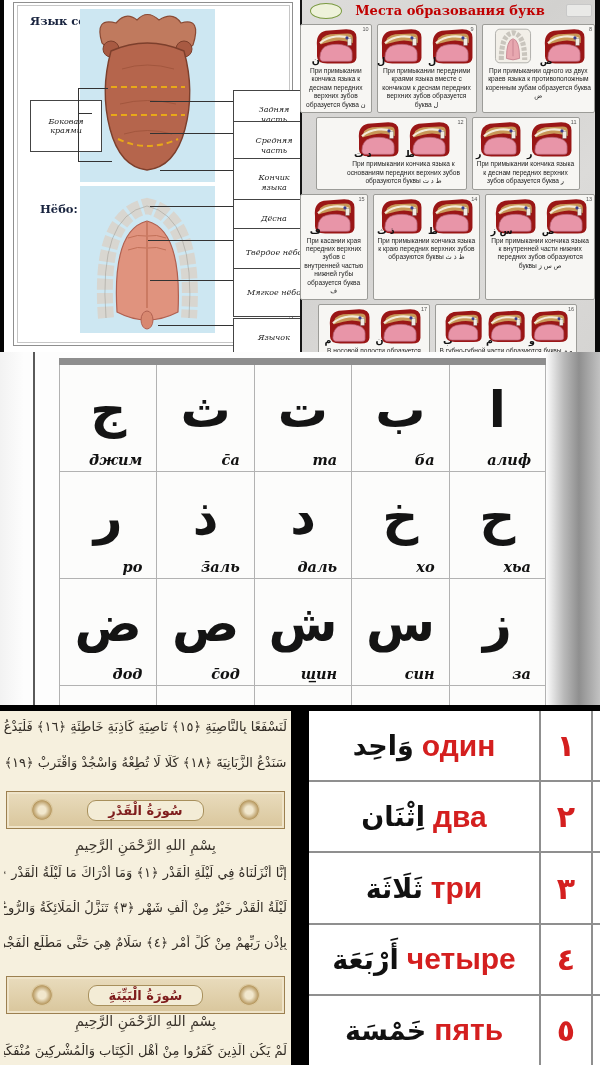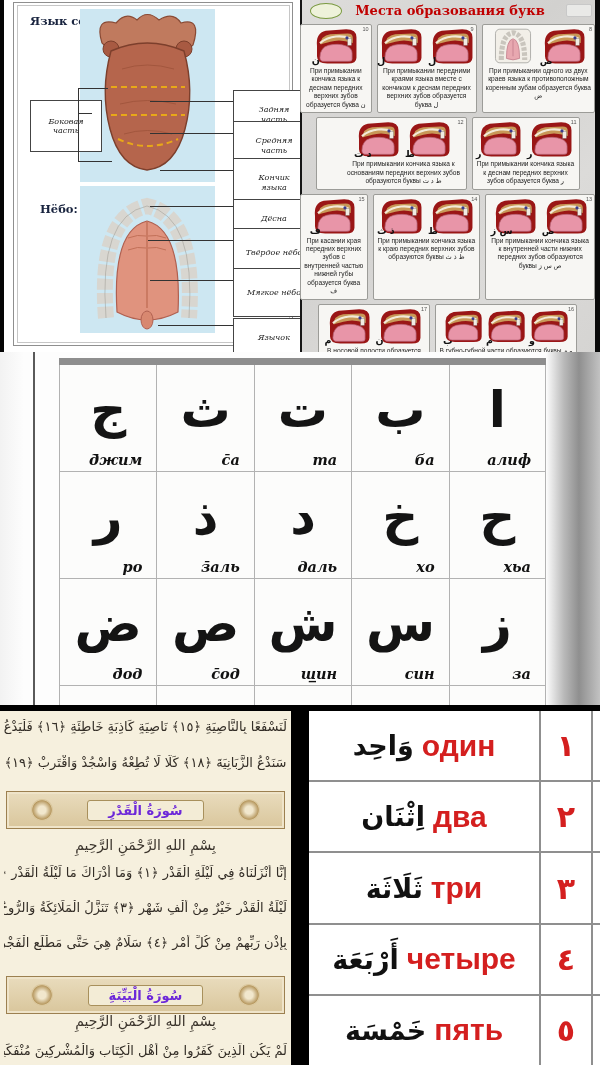--- a/index.html
+++ b/index.html
@@ -60,22 +60,22 @@
   
   #quranPanel{left:0;top:711px;width:291px;height:354px;background:#f6f0de;}
   .qline{position:absolute;left:4px;right:4px;text-align:center;direction:rtl;
          font:13px "DejaVu Sans",sans-serif;color:#332d26;white-space:nowrap;overflow:hidden;}
   .qbanner{position:absolute;left:6px;right:6px;height:36px;border:1px solid #9c8050;
     background:linear-gradient(#e9dcbd,#d9c69c);box-shadow:inset 0 0 0 2px #efe4c9;
     display:flex;align-items:center;justify-content:center;}
   .qbanner:before,.qbanner:after{content:"";position:absolute;top:7px;width:22px;height:22px;border-radius:50%;
     background:radial-gradient(circle,#f1e7cd 25%,#b89a62 60%,#d9c69c 65%);}
   .qbanner:before{left:24px;} .qbanner:after{right:24px;}
-  .qplate{background:#f3ecd6;border:1px solid #a8905c;border-radius:3px;padding:2px 20px;
-    font:bold 13px "DejaVu Sans",sans-serif;color:#6d28d9;direction:rtl;}
+  .qplate{background:#f3ecd6;border:1px solid #a8905c;border-radius:9px;padding:2px 20px;
+    font:bold 13px "DejaVu Sans",sans-serif;color:#7f1d1d;direction:rtl;}
   .qbasmala{position:absolute;left:0;right:0;text-align:center;direction:rtl;
     font:14px "DejaVu Sans",sans-serif;color:#3a332b;}
 
   
   #numPanel{left:309px;top:711px;width:291px;height:354px;background:#fff;display:flex;flex-direction:column;}
   .nrow{flex:1;display:grid;grid-template-columns:1fr 52px 7px;border-bottom:2px solid #8f8f8f;}
   .nrow:last-child{border-bottom:none;}
   .n-main{display:flex;align-items:center;justify-content:center;gap:8px;border-right:2px solid #8f8f8f;}
   .n-ar{font:bold 27px "DejaVu Sans",sans-serif;color:#111;direction:rtl;}
   .n-ru{font:bold 30px "Liberation Sans",sans-serif;color:#d41f1f;}
@@ -133,21 +133,21 @@
         <path d="M26 132 Q18 30 67 20 Q116 30 109 132" fill="none" stroke="#d8d6d0" stroke-width="16" stroke-dasharray="11 3"></path>
         <path d="M26 132 Q18 30 67 20 Q116 30 109 132" fill="none" stroke="#9a9890" stroke-width="1" opacity="0.5"></path>
         <path d="M37 126 Q32 44 67 35 Q102 44 98 126 Q67 142 37 126 Z" fill="#e0937e" stroke="#b06050" stroke-width="1.2"></path>
         <path d="M67 35 L67 122" stroke="#c27058" stroke-width="1.4"></path>
         <path d="M48 52 Q58 48 66 50 M86 52 Q76 48 68 50 M48 64 Q58 60 66 62 M86 64 Q76 60 68 62" stroke="#c27058" stroke-width="1" fill="none"></path>
         <ellipse cx="67" cy="134" rx="6" ry="9" fill="#d88870" stroke="#b06050" stroke-width="1"></ellipse>
       </svg>
     </div>
 
     <div class="lblbox" style="left:30px;top:100px;width:48px;height:28px;">
-      <span>Боковая часть</span>
+      <span>Боковая краями</span>
     </div>
 
     <div class="lblbox" style="left:233px;top:90px;width:58px;height:25px;">
       <span>Задняя часть</span>
     </div>
     <div class="lblbox" style="left:233px;top:121px;width:58px;height:25px;">
       <span>Средняя часть</span>
     </div>
     <div class="lblbox" style="left:233px;top:158px;width:58px;height:25px;">
       <span>Кончик языка</span>

